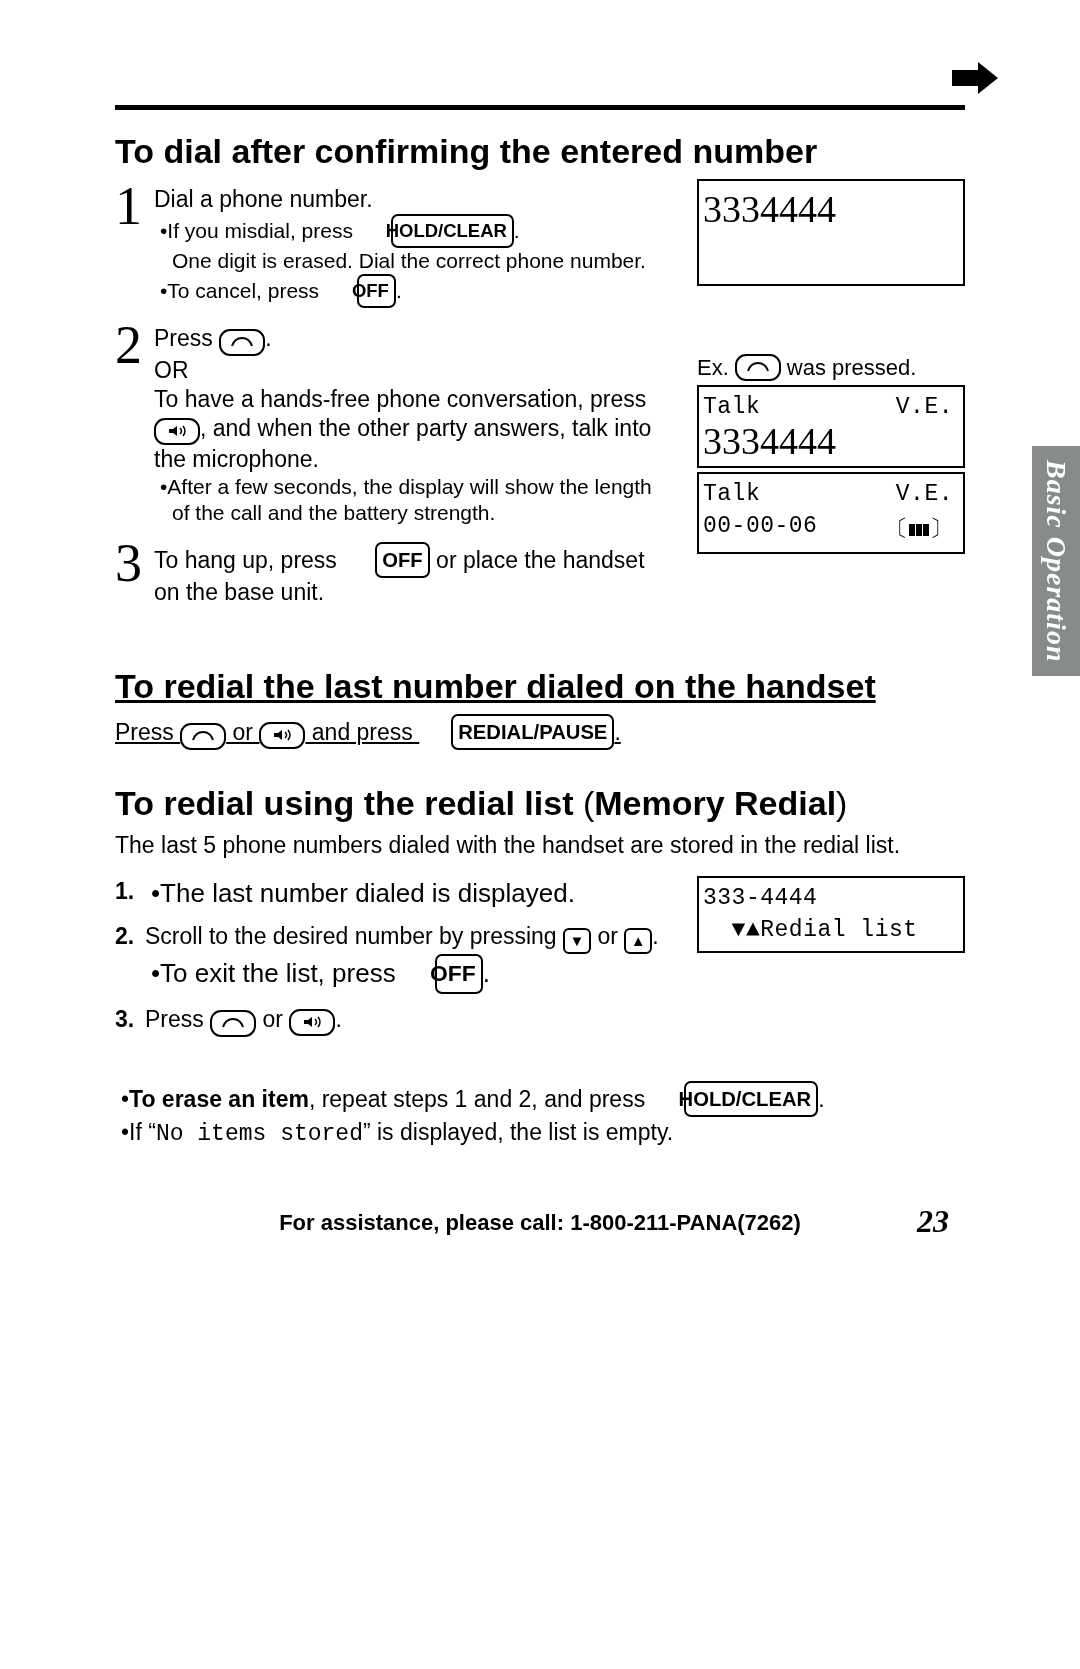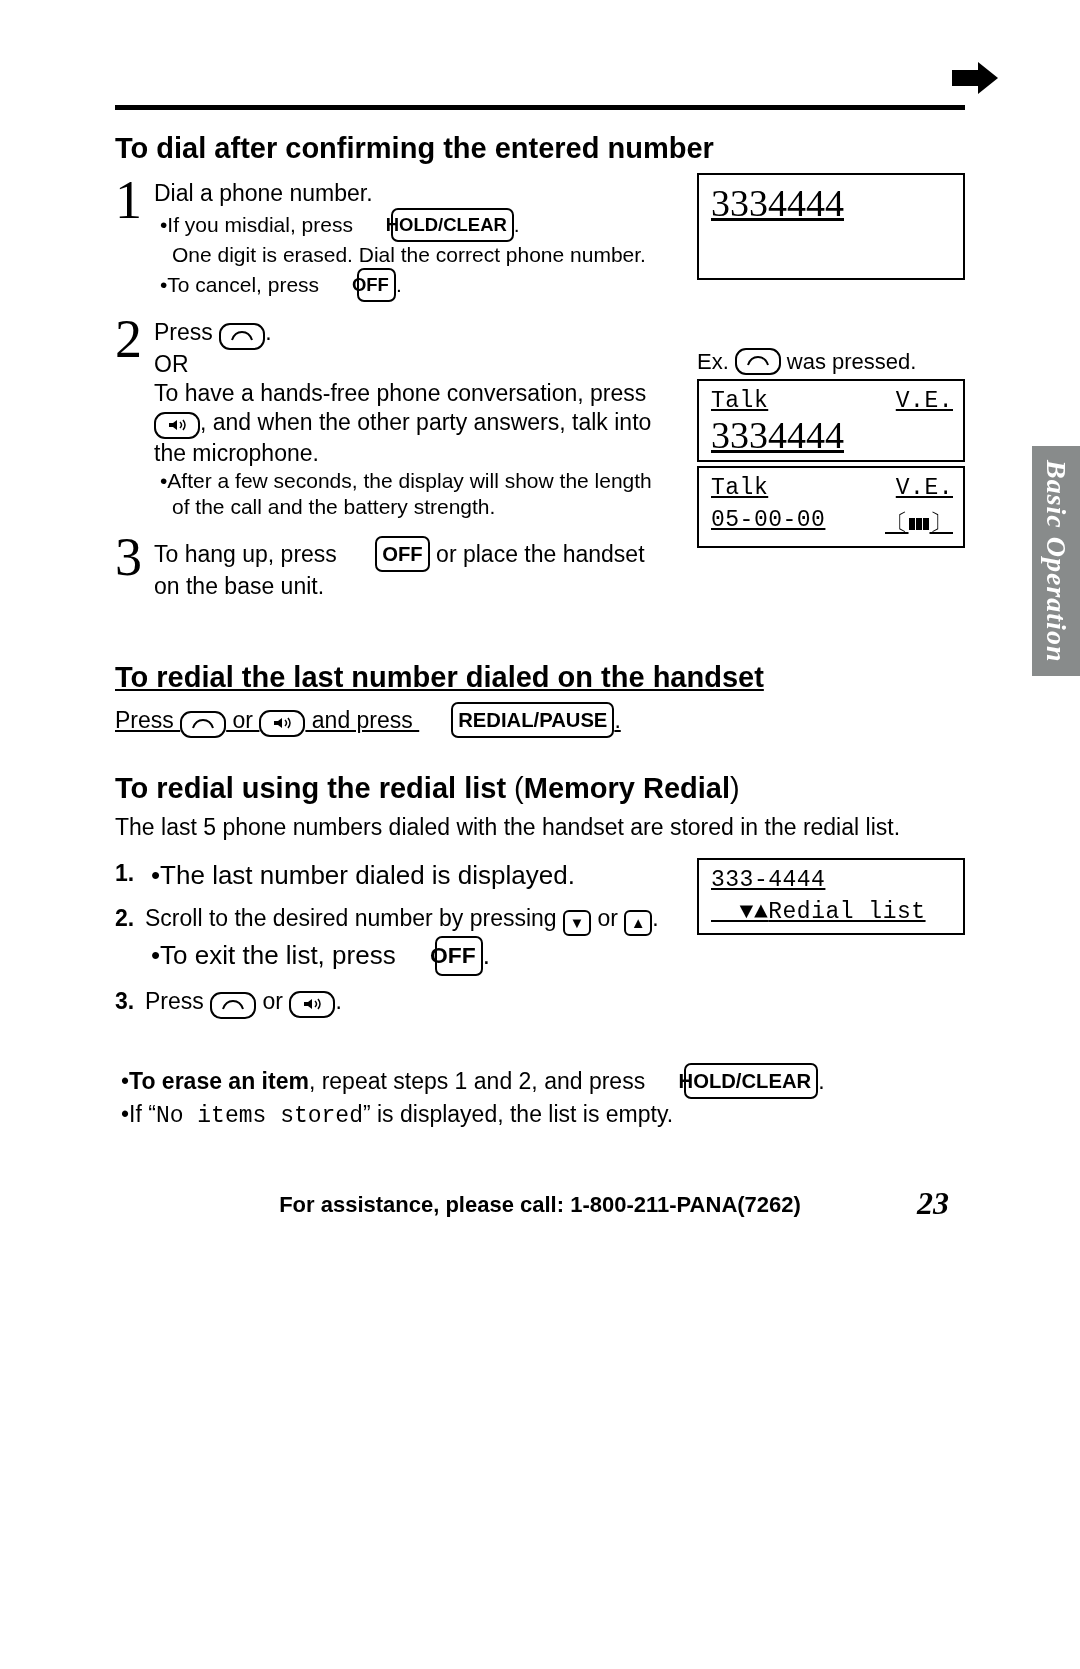--- a/index.html
+++ b/index.html
@@ -20,21 +20,21 @@
     position: absolute;
     top: 62px;
     right: 82px;
   }
   .hrule {
     border: none;
     border-top: 5px solid #000;
     margin: 45px 0 22px 0;
   }
   h2 {
-    font-size: 29px;
+    font-size: 34px;
     font-weight: bold;
     margin: 4px 0 8px 0;
   }
   .steps {
     display: flex;
     flex-direction: column;
     gap: 10px;
   }
   .step {
     display: flex;
@@ -97,26 +97,25 @@
     vertical-align: -2px;
   }
   .col-wrap {
     display: flex;
     gap: 28px;
   }
   .leftcol { flex: 1; }
   .rightcol { width: 268px; }
   .lcd {
     border: 2px solid #000;
-    padding: 7px 10px 18px 12px;
+    padding: 7px 10px 18px 4px;
     font-family: "Courier New", monospace;
     font-size: 23px;
     margin-bottom: 4px;
     letter-spacing: 0.5px;
-    text-decoration: underline;
   }
   .lcd .big {
     font-family: "Times New Roman", serif;
     font-size: 38px;
     letter-spacing: 0;
     line-height:1;
     padding-top:2px;
   }
   .lcd .row1 {
     display:flex; justify-content:space-between;
@@ -254,21 +253,21 @@
           </div>
       <div class="big">3334444</div>
     </div>
     <div class="lcd" style="padding-bottom:8px">
       <div class="row1">
             <span>Talk</span>
             <span>V.E.</span>
           </div>
       <div style="height:6px"></div>
       <div class="row1">
-        <span>05-00-00</span>
+        <span>00-00-06</span>
         <span>〔<span class="battbar"></span><span class="battbar"></span><span class="battbar"></span>〕</span>
       </div>
     </div>
   </div>
 </div>
 
 <div class="section2">
   <h2>To redial the last number dialed on the handset</h2>
   <div class="para23">
     <span>Press </span><span class="keyround">

